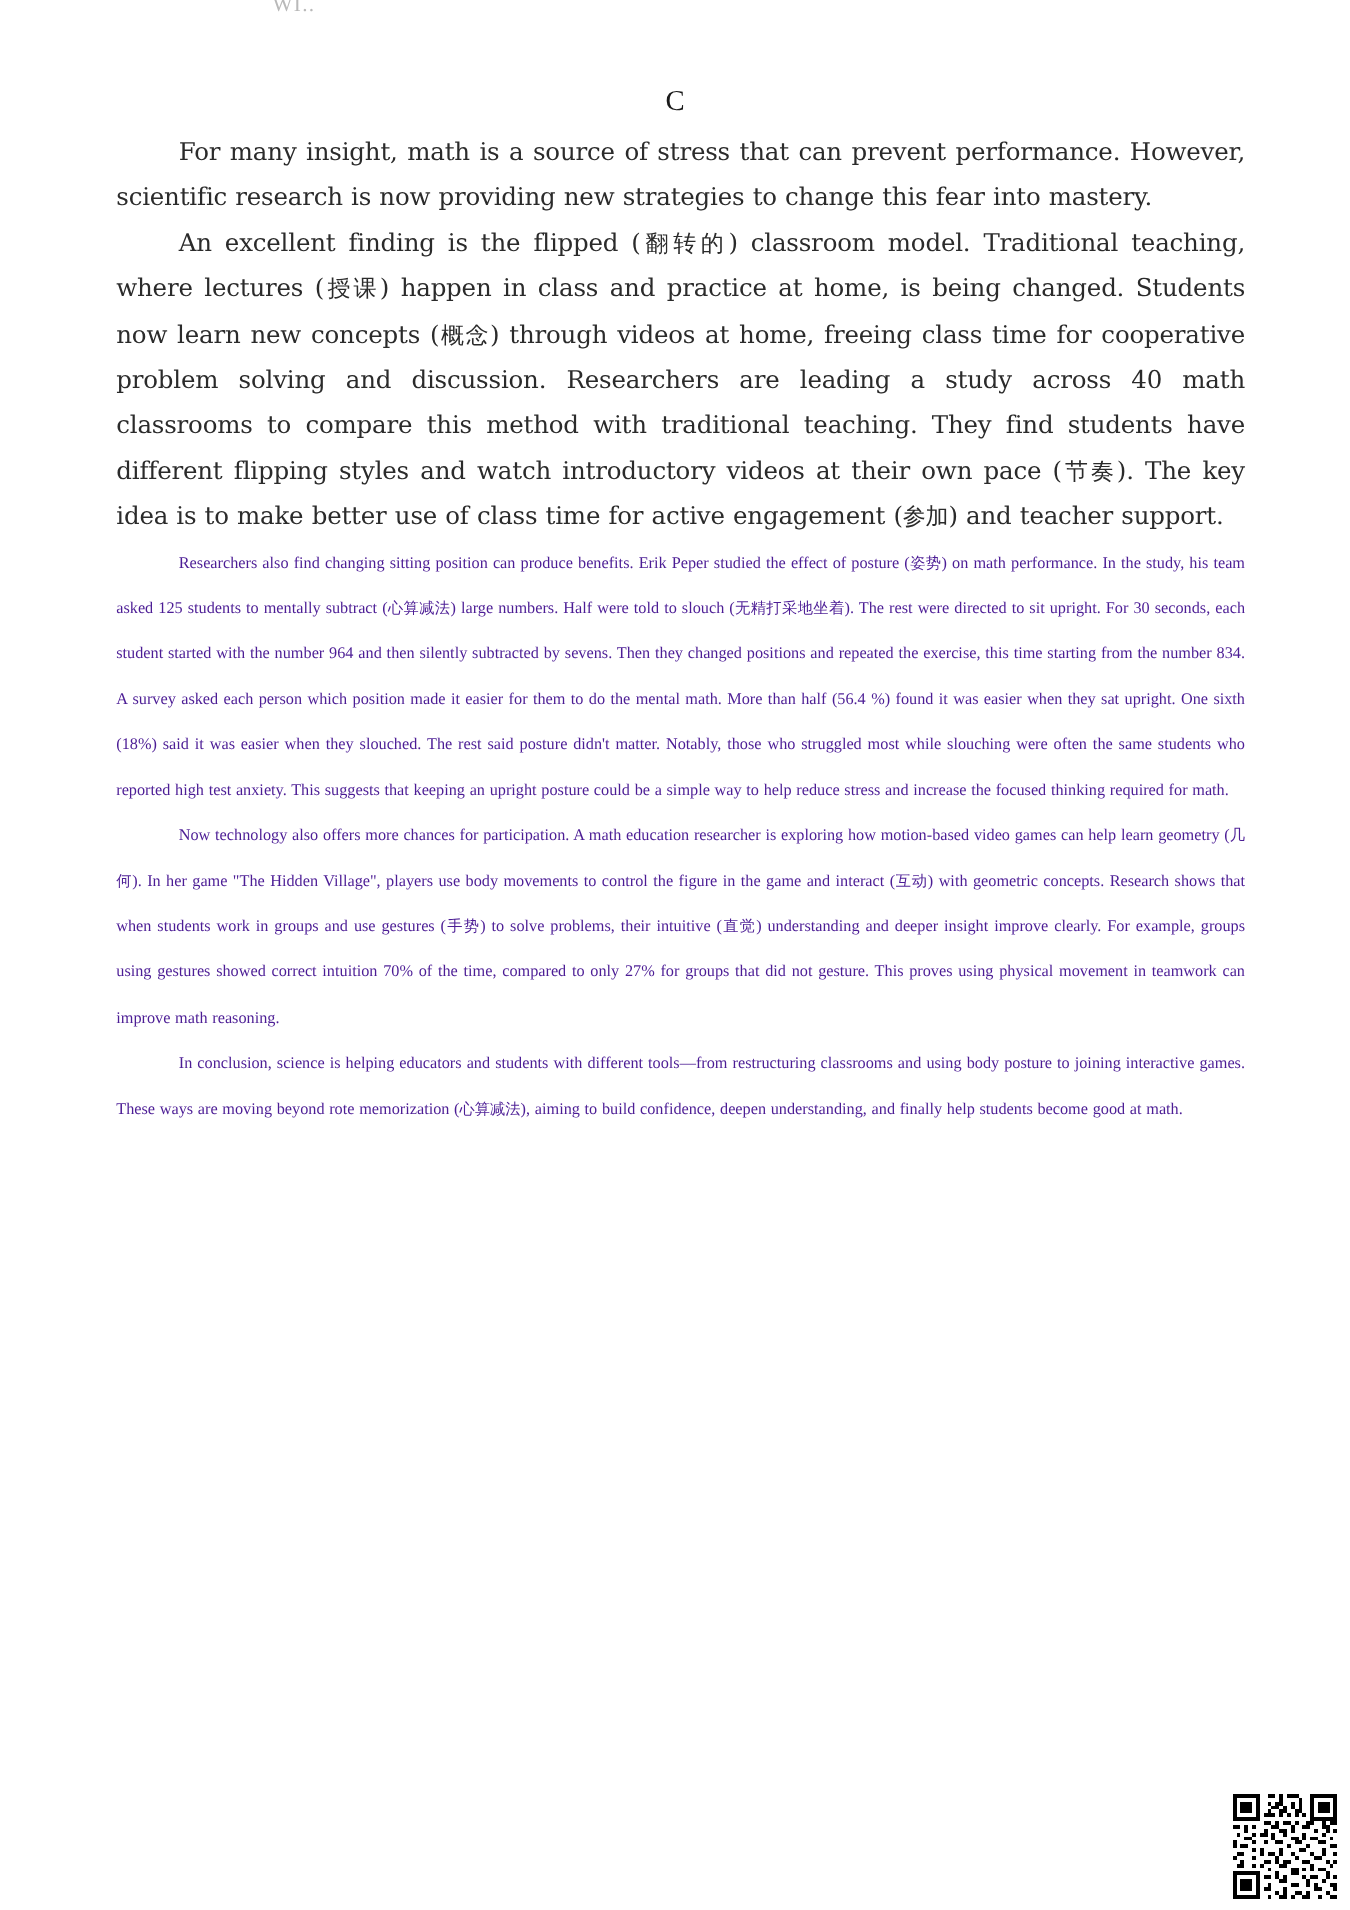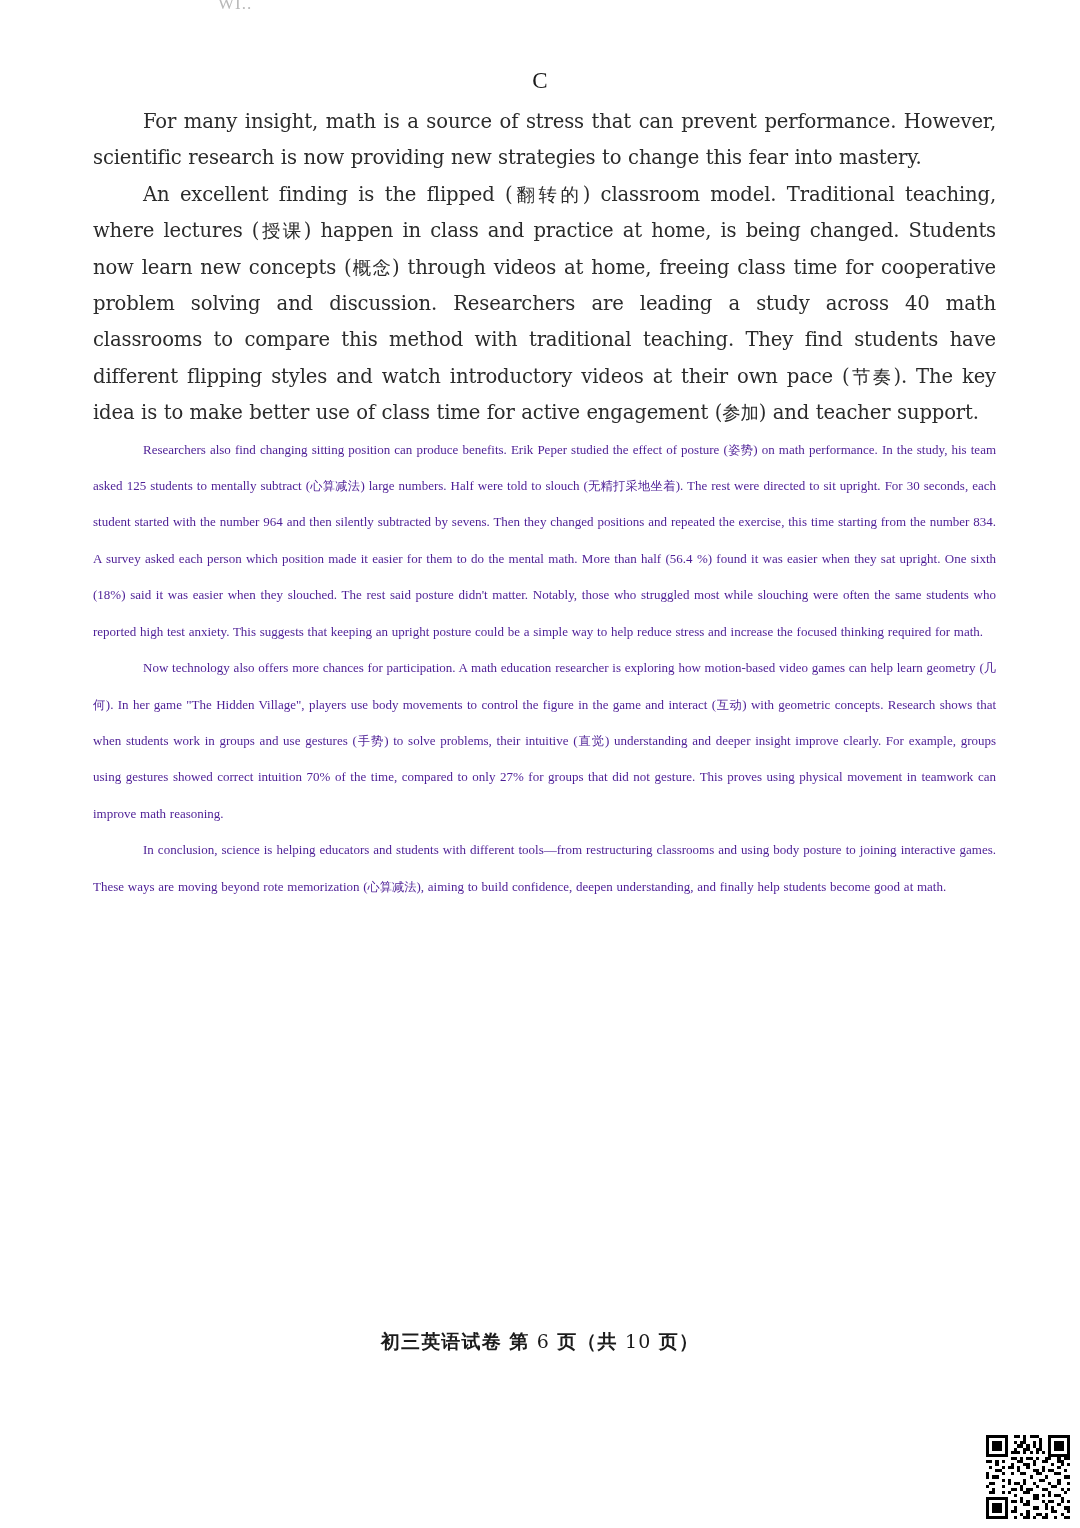--- a/index.html
+++ b/index.html
@@ -126,21 +126,20 @@
   <div class="section-heading">C</div>
 
   <div class="article">
     <p class="ghost">For many insight, math is a source of stress that can prevent performance. However, scientific research is now providing new strategies to change this fear into mastery.</p>
     <p class="ghost">An excellent finding is the flipped (<span class="cjk">翻转的</span>) classroom model. Traditional teaching, where lectures (<span class="cjk">授课</span>) happen in class and practice at home, is being changed. Students now learn new concepts (<span class="cjk">概念</span>) through videos at home, freeing class time for cooperative problem solving and discussion. Researchers are leading a study across 40 math classrooms to compare this method with traditional teaching. They find students have different flipping styles and watch introductory videos at their own pace (<span class="cjk">节奏</span>). The key idea is to make better use of class time for active engagement (<span class="cjk">参加</span>) and teacher support.</p>
     <p>Researchers also find changing sitting position can produce benefits. Erik Peper studied the effect of posture (<span class="cjk">姿势</span>) on math performance. In the study, his team asked 125 students to mentally subtract (<span class="cjk">心算减法</span>) large numbers. Half were told to slouch (<span class="cjk">无精打采地坐着</span>). The rest were directed to sit upright. For 30 seconds, each student started with the number 964 and then silently subtracted by sevens. Then they changed positions and repeated the exercise, this time starting from the number 834. A survey asked each person which position made it easier for them to do the mental math. More than half (56.4 %) found it was easier when they sat upright. One sixth (18%) said it was easier when they slouched. The rest said posture didn't matter. Notably, those who struggled most while slouching were often the same students who reported high test anxiety. This suggests that keeping an upright posture could be a simple way to help reduce stress and increase the focused thinking required for math.</p>
     <p>Now technology also offers more chances for participation. A math education researcher is exploring how motion-based video games can help learn geometry (<span class="cjk">几何</span>). In her game "The Hidden Village", players use body movements to control the figure in the game and interact (<span class="cjk">互动</span>) with geometric concepts. Research shows that when students work in groups and use gestures (<span class="cjk">手势</span>) to solve problems, their intuitive (<span class="cjk">直觉</span>) understanding and deeper insight improve clearly. For example, groups using gestures showed correct intuition 70% of the time, compared to only 27% for groups that did not gesture. This proves using physical movement in teamwork can improve math reasoning.</p>
     <p>In conclusion, science is helping educators and students with different tools—from restructuring classrooms and using body posture to joining interactive games. These ways are moving beyond rote memorization (<span class="cjk">心算减法</span>), aiming to build confidence, deepen understanding, and finally help students become good at math.</p>
   </div>
 
-  <div class="footer"><span class="fn-cjk">初三英语试卷</span>  <span class="fn-cjk">第</span> 6 <span class="fn-cjk">页（共</span> 10 <span class="fn-cjk">页）</span></div>
 
   <div class="watermark-text">更多资料扫码领取&gt;&gt;</div>
 
   <div class="qr">
     <svg width="90" height="90" viewBox="0 0 29 29" shape-rendering="crispEdges" aria-hidden="true">
       <rect width="29" height="29" fill="#ffffff"></rect>
       <g fill="#000000">
 
         <rect x="1" y="1" width="7" height="1"></rect>
           <rect x="1" y="7" width="7" height="1"></rect>

